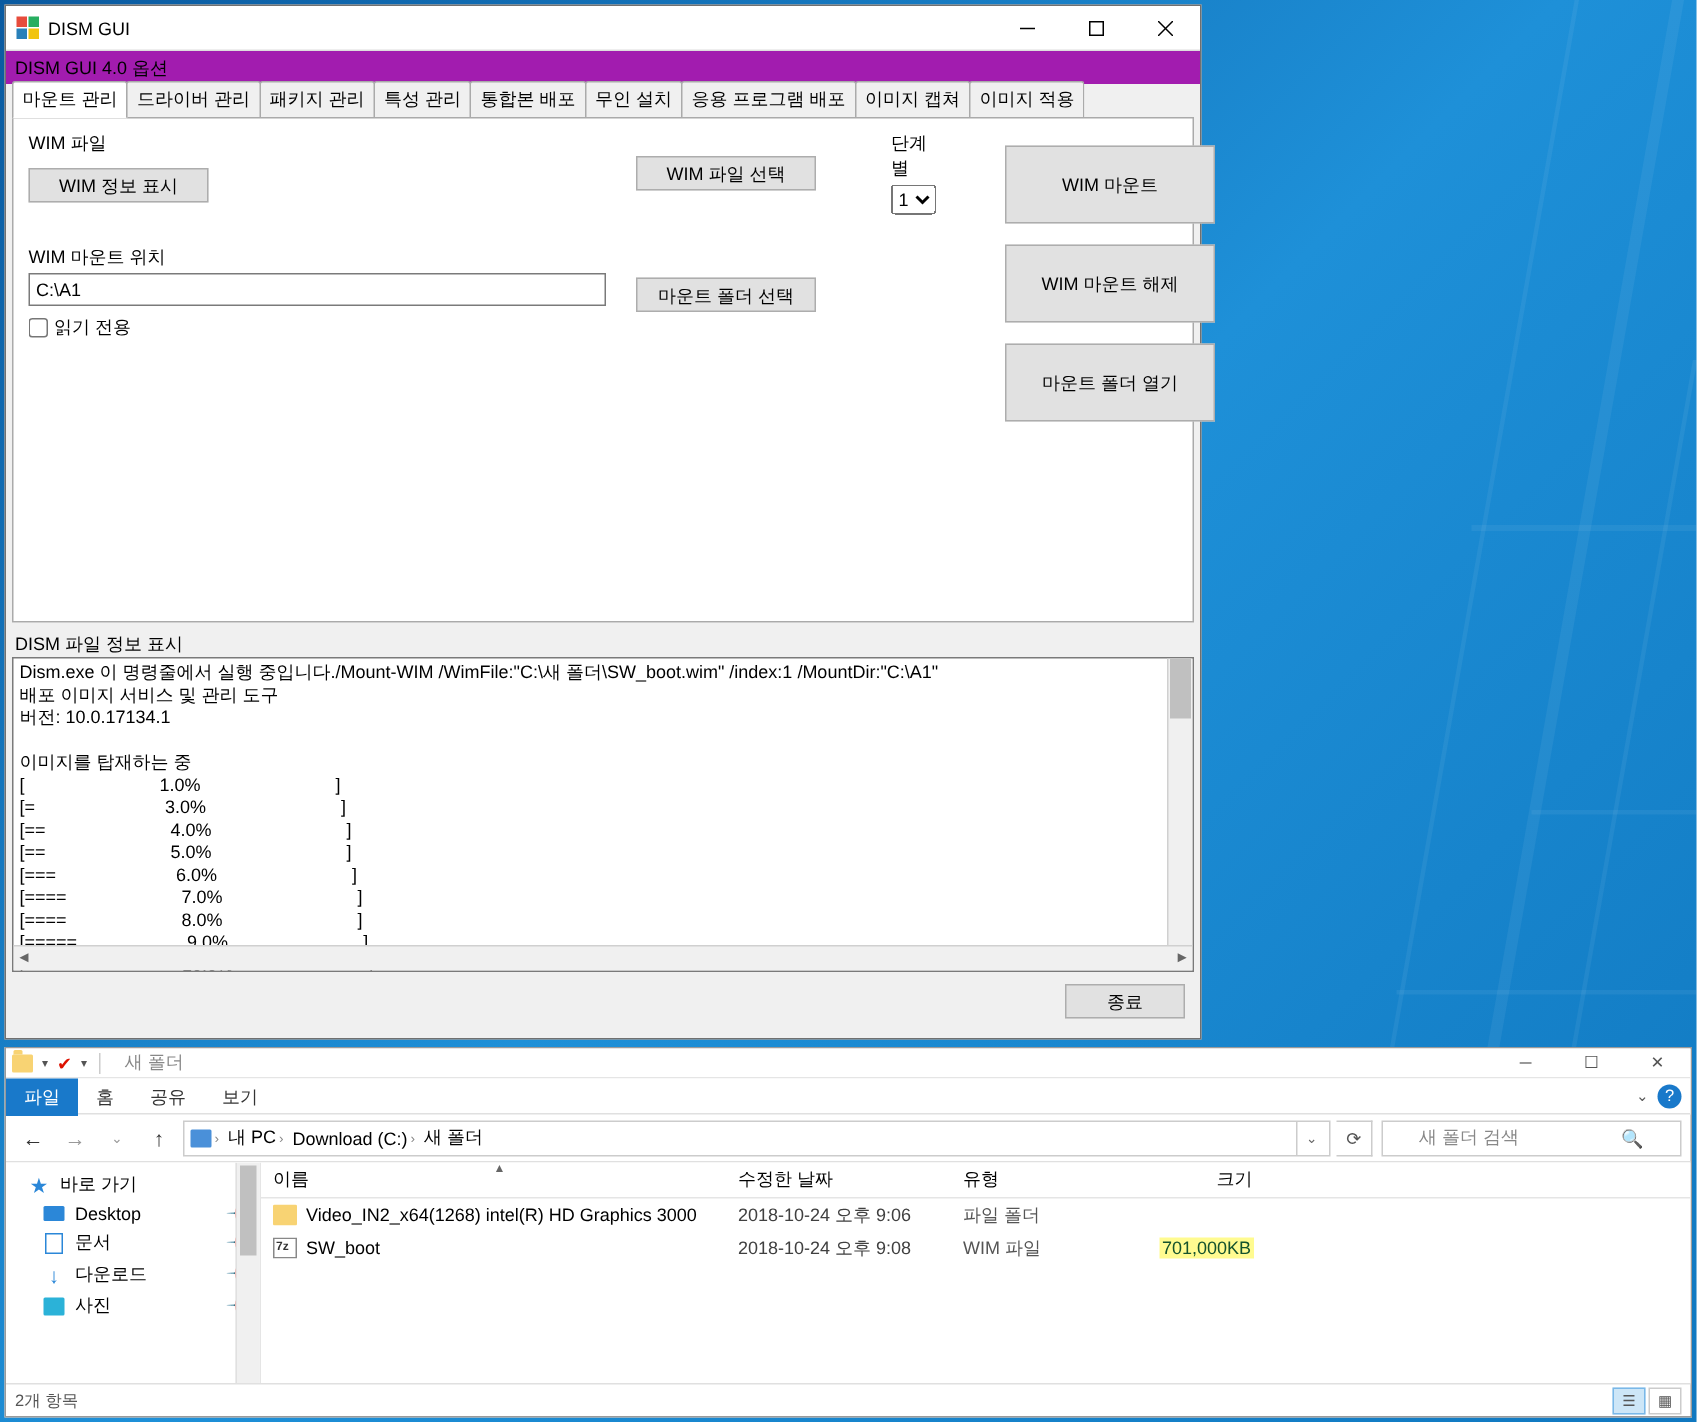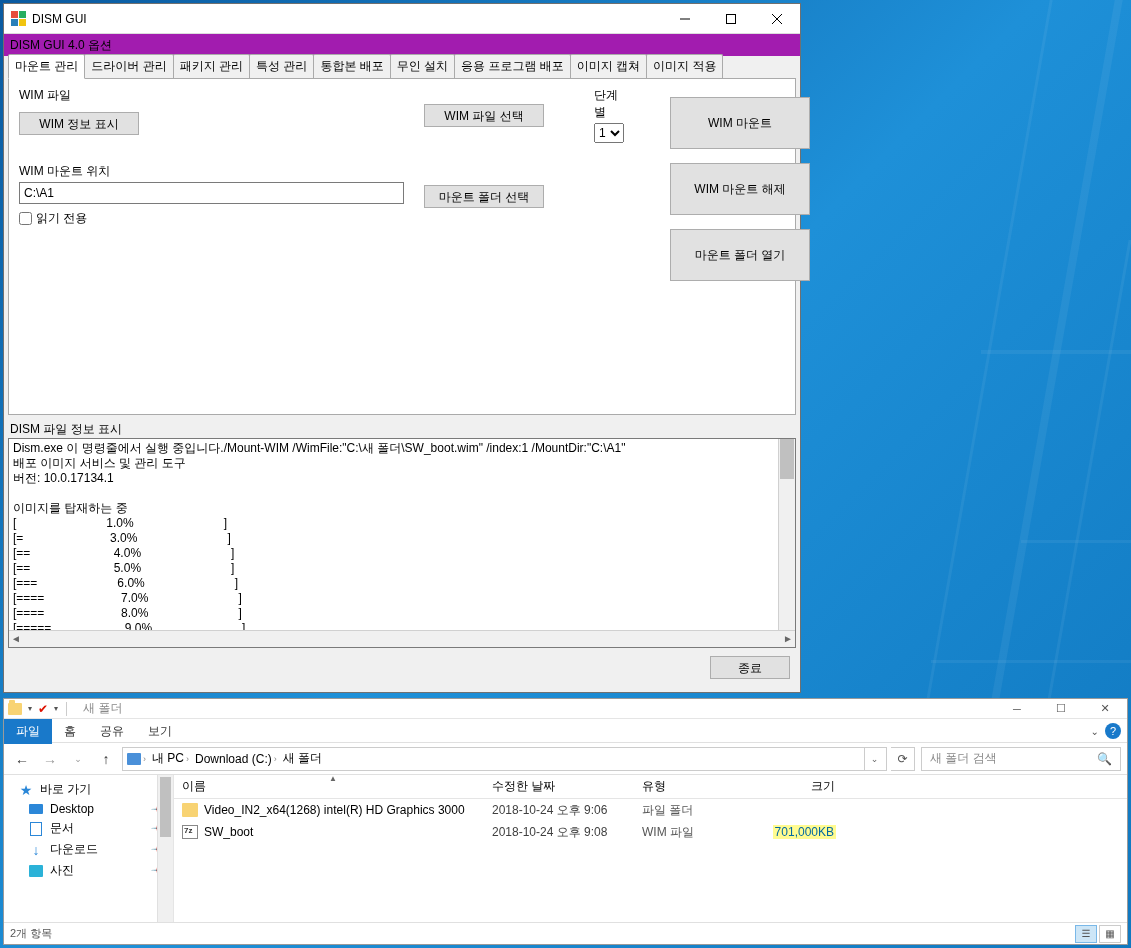--- a/index.html
+++ b/index.html
@@ -81,21 +81,21 @@
 
 .navbar { height: 32px; display:flex; align-items:center; padding: 0 6px; gap: 4px; border-bottom:1px solid #e0e0e0;}
 .nav-arrow { width: 24px; height:24px; display:flex; align-items:center; justify-content:center; font-size:14px; color:#999; }
 .nav-arrow.enabled{ color:#333; cursor:pointer;}
 .addrbar { flex:1; height:24px; border:1px solid #ccc; display:flex; align-items:center; padding: 0 2px; font-size:12px; gap:2px;}
 .addrbar .seg{ display:flex; align-items:center; gap:2px; padding: 0 2px;}
 .addrbar .sep{ color:#888; font-size:9px;}
 .addrbar .pc-ico{ width:14px; height:12px; background:#4a90d9; border-radius:1px; display:inline-block;}
 .addr-drop{ width:20px; text-align:center; color:#666; font-size:9px; border-left:1px solid #ccc; height:100%; display:flex; align-items:center; justify-content:center;}
 .refresh { width:24px; height:24px; display:flex; align-items:center; justify-content:center; border:1px solid #ccc; border-left:none; font-size:12px; color:#555;}
-.searchbox { width:200px; height:24px; border:1px solid #ccc; display:flex; align-items:center; padding:0 8px; font-size:12px; color:#888; margin-left:2px; justify-content: space-between;}
+.searchbox { width:200px; height:24px; border:1px solid #ccc; display:flex; align-items:center; padding:0 24px; font-size:12px; color:#888; margin-left:2px; justify-content: space-between;}
 .searchbox .mag{ color:#555;}
 
 .exp-body { flex:1; display:flex; overflow:hidden; background:#fff;}
 .navpane { width: 170px; border-right:1px solid #e5e5e5; font-size:12px; padding-top:4px; overflow:hidden; position:relative;}
 .nav-item { display:flex; align-items:center; padding: 2px 6px 2px 24px; gap:6px; cursor:pointer; position:relative;}
 .nav-item.top { padding-left: 14px; font-weight:normal;}
 .nav-ico { width:16px; height:14px; display:inline-flex; align-items:center; justify-content:center;}
 .pin { position:absolute; right:6px; color:#888; font-size:11px; transform: rotate(45deg);}
 .star{ color:#2b87d8; font-size:14px;}
 .desk-ico{ width:14px; height:10px; background:#2b87d8; border-radius:1px;}
@@ -112,21 +112,21 @@
 .col-date{ flex: 0 0 150px;}
 .col-type{ flex: 0 0 110px;}
 .col-size{ flex: 0 0 100px; text-align:right;}
 .sort-ind{ position:absolute; left: 155px; top:-1px; font-size:8px; color:#666;}
 .file-rows { font-size:12px; }
 .file-row { display:flex; align-items:center; height:22px; }
 .cell { padding: 0 8px; white-space:nowrap; overflow:hidden;}
 .cell-name{ flex:0 0 310px; display:flex; align-items:center; gap:6px;}
 .cell-date{ flex:0 0 150px; color:#404040;}
 .cell-type{ flex:0 0 110px; color:#555;}
-.cell-size{ flex:0 0 100px; color:#0369a1; text-align:right;}
+.cell-size{ flex:0 0 100px; color:#14532d; text-align:right;}
 .f-ico{ width:16px; height:14px; display:inline-block;}
 .folder{ background:#f8d373; border-radius:1px; position:relative;}
 .folder::before{content:''; position:absolute; top:-3px; left:1px; width:6px; height:3px; background:#f8d373; border-radius:1px 1px 0 0;}
 .wim{ background:#fff; border:1px solid #888; position:relative;}
 .wim::after{content:'7z'; font-size:8px; position:absolute; left:1px; top:0px; color:#333; font-weight:bold;}
 .hl-size{ background:#fffb90; padding: 1px 2px;}
 
 .statusbar{ height:22px; border-top:1px solid #e0e0e0; display:flex; align-items:center; font-size:11px; color:#555; padding: 0 6px; justify-content:space-between;}
 .view-switch{ display:flex; gap:2px;}
 .vs-btn{ width:22px; height:18px; border:1px solid #ccc; display:flex; align-items:center; justify-content:center; font-size:10px; color:#555; cursor:pointer;}

